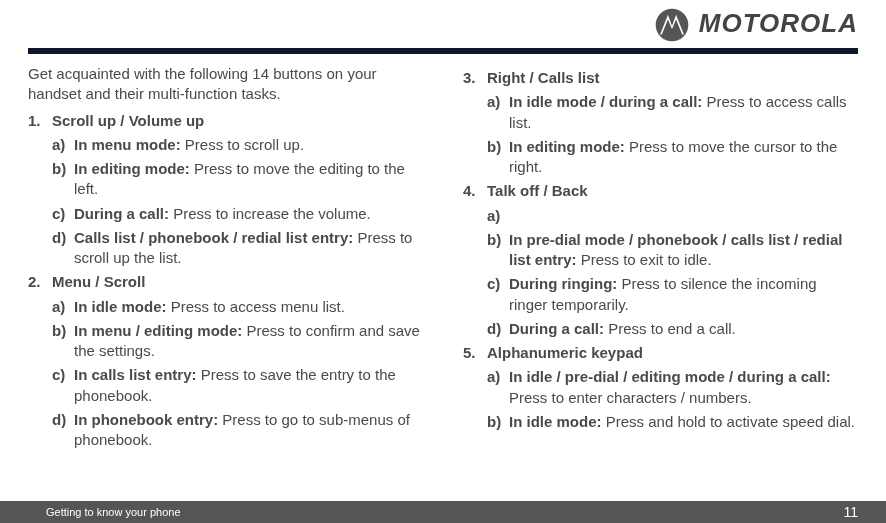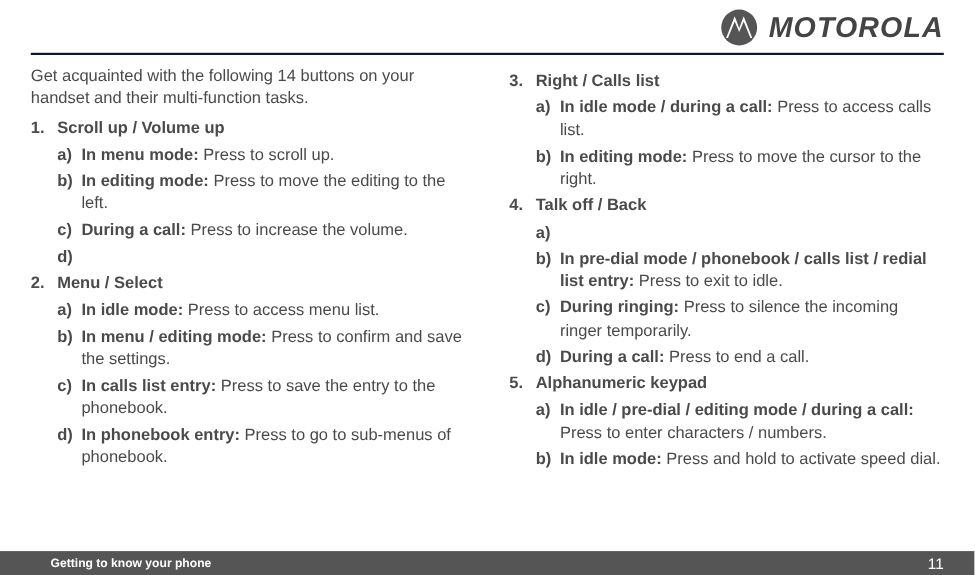--- a/index.html
+++ b/index.html
@@ -10,23 +10,22 @@
     background: #fff;
     color: #4a4a4a;
     position: relative;
   }
   .page {
     padding: 8px 28px 0 28px;
   }
   .header {
     display: flex;
     justify-content: flex-end;
-    align-items: center;
     padding-bottom: 6px;
-    border-bottom: 2px solid #0f172a;
+    border-bottom: 6px solid #0f172a;
     margin-bottom: 10px;
   }
   .logo-mark {
     width: 34px;
     height: 34px;
     margin-right: 10px;
   }
   .logo-text {
     font-family: Arial, Helvetica, sans-serif;
     font-weight: bold;
@@ -59,21 +58,21 @@
     right: 0;
     height: 22px;
     background: #555;
     color: #fff;
     display: flex;
     align-items: center;
     justify-content: space-between;
     padding: 0 28px 0 46px;
     font-size: 11px;
   }
-  .footer .ftitle { font-weight: bold; }
+  .footer .ftitle { font-weight: normal; }
   .footer .pnum { font-size: 14px; }
 </style>
 </head>
 <body>
 
 <div class="page">
   <div class="header">
     <span class="logo-mark">
       <svg viewBox="0 0 100 100" width="34" height="34">
         <circle cx="50" cy="50" r="48" fill="#555"></circle>
@@ -99,25 +98,26 @@
       <div class="sub-item">
         <div class="letter">b)</div>
         <div class="body"><span class="lead">In editing mode:</span><span> Press to move the editing to the left.</span></div>
       </div>
       <div class="sub-item">
         <div class="letter">c)</div>
         <div class="body"><span class="lead">During a call:</span><span> Press to increase the volume.</span></div>
       </div>
       <div class="sub-item">
         <div class="letter">d)</div>
+        <div class="body"><span class="lead">Calls list / phonebook / redial list entry:</span><span> Press to scroll up the list.</span></div>
       </div>
 
       <div class="num-item">
         <div class="num">2.</div>
-        <div class="title">Menu / Select</div>
+        <div class="title">Menu / Scroll</div>
       </div>
       <div class="sub-item">
         <div class="letter">a)</div>
         <div class="body"><span class="lead">In idle mode:</span><span> Press to access menu list.</span></div>
       </div>
       <div class="sub-item">
         <div class="letter">b)</div>
         <div class="body"><span class="lead">In menu / editing mode:</span><span> Press to confirm and save the settings.</span></div>
       </div>
       <div class="sub-item">

